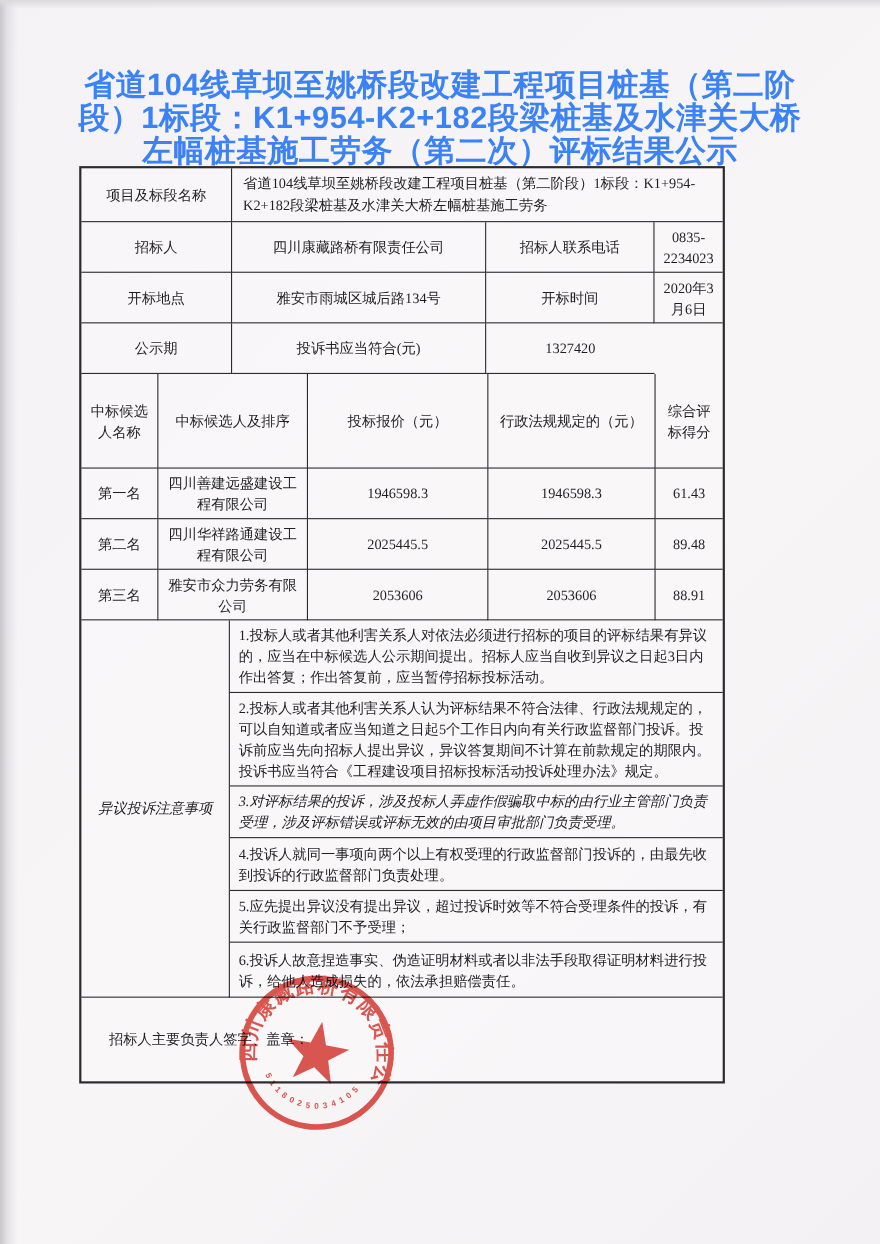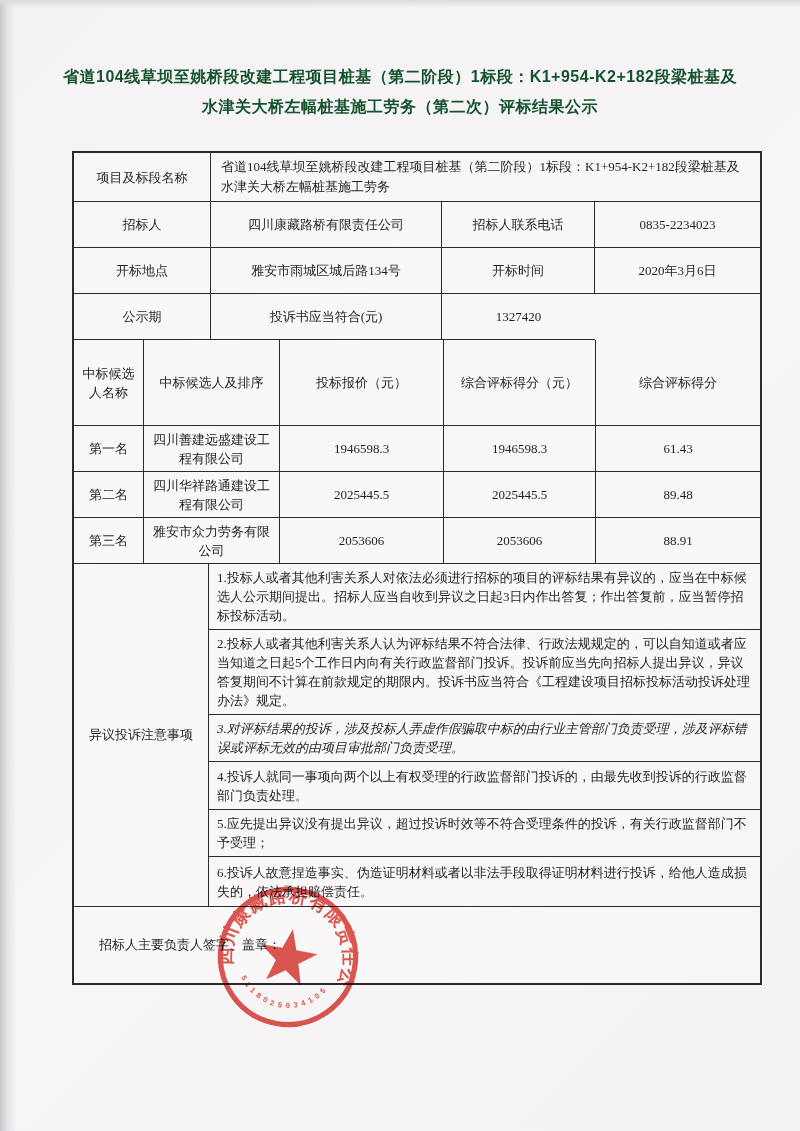--- a/index.html
+++ b/index.html
@@ -13,24 +13,24 @@
     position:absolute;left:0;top:0;width:16px;height:100%;
     background:linear-gradient(to right,#c9c6cb 0%,#e4e1e5 40%,rgba(246,243,246,0) 100%);
   }
   .scan-edge-top{
     position:absolute;left:0;top:0;width:100%;height:8px;
     background:linear-gradient(to bottom,#dcd9dd 0%,rgba(246,243,246,0) 100%);
   }
   .doc-title{
     position:absolute;top:62px;left:58px;width:684px;
     text-align:center;font-family:"Liberation Sans","DejaVu Sans",sans-serif;
-    font-weight:700;font-size:16px;line-height:30px;letter-spacing:0.5px;color:#14532d;
+    font-weight:700;font-size:28px;line-height:30px;letter-spacing:0.5px;color:#3b82f6;
   }
   .bid-table{
-    position:absolute;left:72px;top:151px;width:690px;
+    position:absolute;left:72px;top:151px;width:587px;
     border:2px solid #2b2b2e;background:rgba(255,255,255,0.25);
     box-sizing:border-box;font-size:13px;
   }
   .row{display:grid;}
   .cell{
     box-sizing:border-box;border-right:1.5px solid #2b2b2e;border-bottom:1.5px solid #2b2b2e;
     display:flex;align-items:center;justify-content:center;
     text-align:center;padding:3px 6px;line-height:19px;
   }
   .cell:last-child{border-right:none;}
@@ -43,21 +43,21 @@
   
   .row.cand{grid-template-columns:70px 136px 164px 152px 1fr;}
   .row.cand-h .cell{min-height:86px;}
   .row.cand-r .cell{min-height:46px;}
   
   .notes{display:grid;grid-template-columns:135px 1fr;}
   .notes-label{
     grid-row:1/7;box-sizing:border-box;
     border-right:1.5px solid #2b2b2e;border-bottom:1.5px solid #2b2b2e;
     display:flex;align-items:center;justify-content:center;text-align:left;
-    white-space:nowrap;padding:4px;
+    white-space:nowrap;padding:4px;font-style:italic;
   }
   .note-cell{
     box-sizing:border-box;border-bottom:1.5px solid #2b2b2e;
     display:flex;align-items:center;justify-content:flex-start;
     text-align:left;padding:4px 8px;line-height:19px;
   }
   .n1{min-height:58px;} .n2{min-height:74px;} .n3{min-height:44px;font-style:italic;}
   .n4{min-height:48px;} .n5{min-height:42px;} .n6{min-height:50px;}
   
   .sig-row{display:grid;grid-template-columns:1fr;}
@@ -103,21 +103,21 @@
   <div class="row info">
     <div class="cell">公示期</div>
     <div class="cell">投诉书应当符合(元)</div>
     <div class="cell">1327420</div>
   </div>
 
   <div class="row cand cand-h">
     <div class="cell">中标候选人名称</div>
     <div class="cell">中标候选人及排序</div>
     <div class="cell">投标报价（元）</div>
-    <div class="cell">综合评标得分（元）</div>
+    <div class="cell">行政法规规定的（元）</div>
     <div class="cell">综合评标得分</div>
   </div>
 
   <div class="row cand cand-r">
     <div class="cell">第一名</div>
     <div class="cell">四川善建远盛建设工程有限公司</div>
     <div class="cell">1946598.3</div>
     <div class="cell">1946598.3</div>
     <div class="cell">61.43</div>
   </div>

